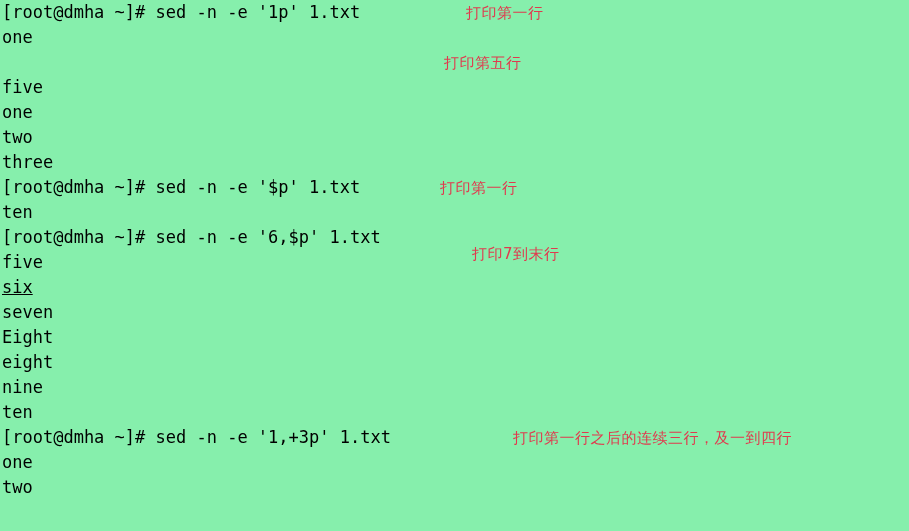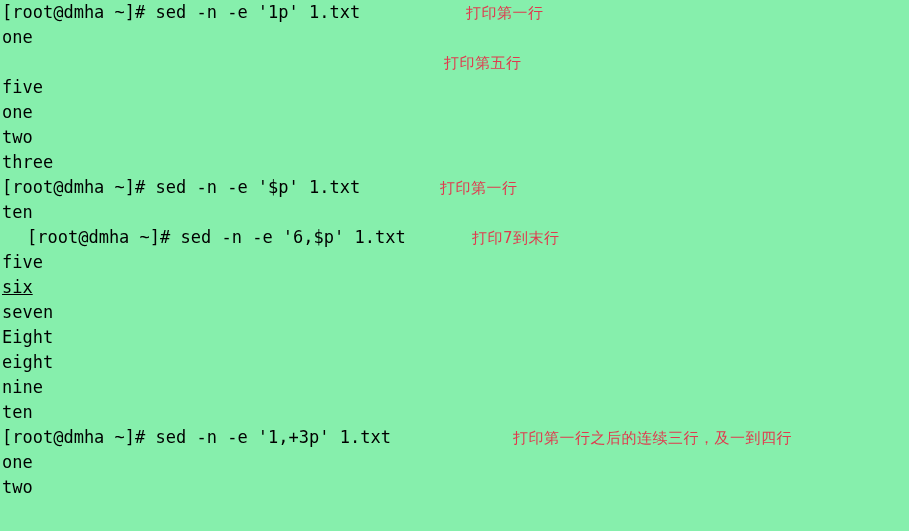--- a/index.html
+++ b/index.html
@@ -55,21 +55,21 @@
 <div id="terminal" style="background: #86efac;">
     <div class="line"><span class="cmdtext" style="color: rgb(0, 0, 0);">[root@dmha ~]# sed -n -e '1p' 1.txt</span><span class="annot" style="left: 466px; color: rgb(224, 58, 78);">打印第一行</span></div>
     <div class="line"><span class="cmdtext" style="color: rgb(0, 0, 0);">one</span></div>
     <div class="line"><span class="annot" style="left: 444px; color: rgb(224, 58, 78);">打印第五行</span></div>
     <div class="line"><span class="cmdtext" style="color: rgb(0, 0, 0);">five</span></div>
     <div class="line"><span class="cmdtext" style="color: rgb(0, 0, 0);">one</span></div>
     <div class="line"><span class="cmdtext" style="color: rgb(0, 0, 0);">two</span></div>
     <div class="line"><span class="cmdtext" style="color: rgb(0, 0, 0);">three</span></div>
     <div class="line"><span class="cmdtext" style="color: rgb(0, 0, 0);">[root@dmha ~]# sed -n -e '$p' 1.txt</span><span class="annot" style="left: 440px; color: rgb(224, 58, 78);">打印第一行</span></div>
     <div class="line"><span class="cmdtext" style="color: rgb(0, 0, 0);">ten</span></div>
-    <div class="line"><span class="cmdtext" style="color: rgb(0, 0, 0); margin-left: 25px;">[root@dmha ~]# sed -n -e '6,$p' 1.txt</span><span class="annot" style="left: 472px; color: rgb(224, 58, 78);">打印7到末行</span></div>
+    <div class="line"><span class="cmdtext" style="color: rgb(0, 0, 0);">[root@dmha ~]# sed -n -e '6,$p' 1.txt</span><span class="annot" style="left: 472px; color: rgb(224, 58, 78); margin-top: 16px;">打印7到末行</span></div>
     <div class="line"><span class="cmdtext" style="color: rgb(0, 0, 0);">five</span></div>
     <div class="line"><span class="cmdtext" style="color: rgb(0, 0, 0); text-decoration: underline;">six</span></div>
     <div class="line"><span class="cmdtext" style="color: rgb(0, 0, 0);">seven</span></div>
     <div class="line"><span class="cmdtext" style="color: rgb(0, 0, 0);">Eight</span></div>
     <div class="line"><span class="cmdtext" style="color: rgb(0, 0, 0);">eight</span></div>
     <div class="line"><span class="cmdtext" style="color: rgb(0, 0, 0); margin-top: 41px;">nine</span></div>
     <div class="line"><span class="cmdtext" style="color: rgb(0, 0, 0);">ten</span></div>
     <div class="line"><span class="cmdtext" style="color: rgb(0, 0, 0);">[root@dmha ~]# sed -n -e '1,+3p' 1.txt</span><span class="annot" style="left: 485px; color: rgb(224, 58, 78); margin-left: 28px;">打印第一行之后的连续三行，及一到四行</span></div>
     <div class="line"><span class="cmdtext" style="color: rgb(0, 0, 0);">one</span></div>
     <div class="line"><span class="cmdtext" style="color: rgb(0, 0, 0);">two</span></div>

